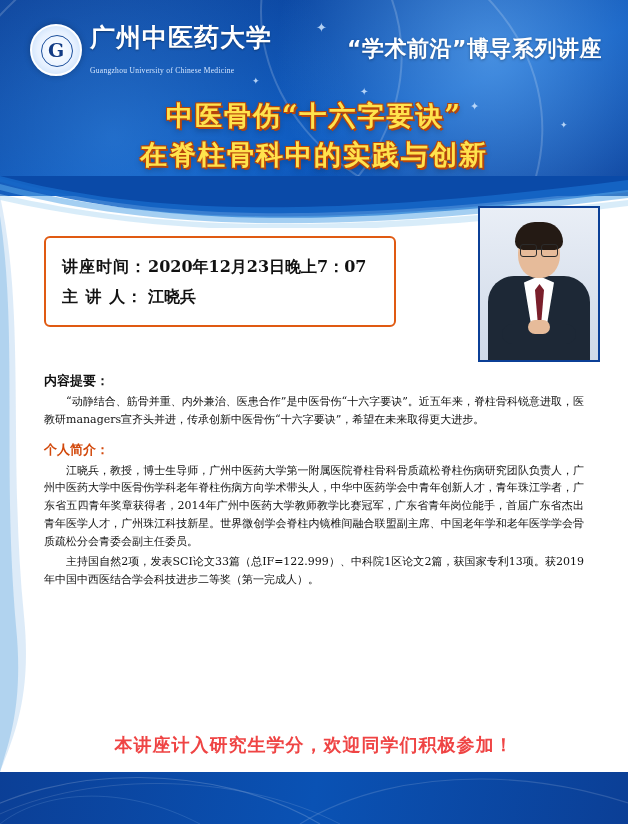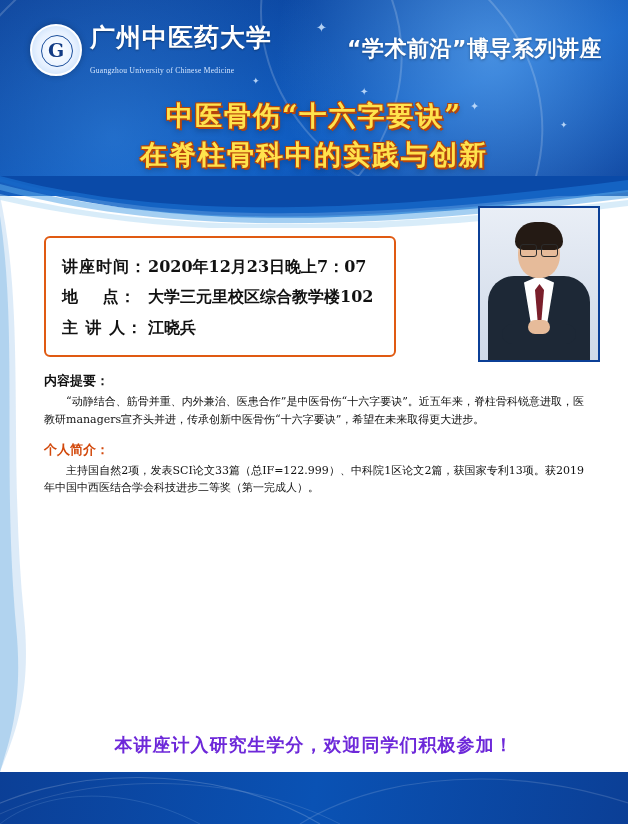--- a/index.html
+++ b/index.html
@@ -157,21 +157,21 @@
   }
   .sec-head.orange{color:#d2480b;}
   .para{
     font-size:11px;line-height:1.62;text-align:justify;margin:0 0 2px 0;
     text-indent:2em;
   }
   .gap{height:10px;}
   
   .footer-call{
     position:absolute;left:0;top:733px;width:628px;text-align:center;
-    font-size:18px;font-weight:bold;color:#6d28d9;
+    font-size:18px;font-weight:bold;color:#ef4444;
     font-family:"DejaVu Serif","Liberation Serif",serif;
     letter-spacing:1px;
   }
   
   .bottom-banner{
     position:absolute;left:0;bottom:0;width:628px;height:52px;overflow:hidden;
     background:linear-gradient(100deg,#0b3f96 0%,#0a52b4 50%,#0b3f96 100%);
   }
   .bottom-banner .arcs{position:absolute;left:0;top:0;width:628px;height:52px;opacity:.35;}
   
@@ -223,24 +223,20 @@
 
   <svg class="left-ribbon" viewBox="0 0 40 576" preserveAspectRatio="none">
     <path d="M0,0 C26,120 8,260 24,420 C32,500 14,540 0,576 Z" fill="#cfe2f5" opacity=".7"></path>
     <path d="M0,20 C18,140 2,270 16,430 C24,510 8,548 0,576 Z" fill="#8dbfe8" opacity=".55"></path>
   </svg>
 
   <div class="info-box">
     <div class="info-row">
       <span class="info-label">讲座时间：</span>
       <span class="info-value">2020年12月23日晚上7：07</span>
-    </div>
-    <div class="info-row">
-      <span class="info-label">地　 点：</span>
-      <span class="info-value">大学三元里校区综合教学楼102</span>
     </div>
     <div class="info-row">
       <span class="info-label">主 讲 人：</span>
       <span class="info-value">江晓兵</span>
     </div>
   </div>
 
   <div class="photo">
     <div class="ph-body"></div>
     <div class="ph-shirt"></div>
@@ -256,20 +252,21 @@
     </div>
   </div>
 
   <div class="content">
     <div class="sec-head">内容提要：</div>
     <p class="para">“动静结合、筋骨并重、内外兼治、医患合作”是中医骨伤“十六字要诀”。近五年来，脊柱骨科锐意进取，医教研managers宣齐头并进，传承创新中医骨伤“十六字要诀”，希望在未来取得更大进步。</p>
 
     <div class="gap"></div>
 
     <div class="sec-head orange">个人简介：</div>
+    <p class="para">江晓兵，教授，博士生导师，广州中医药大学第一附属医院脊柱骨科骨质疏松脊柱伤病研究团队负责人，广州中医药大学中医骨伤学科老年脊柱伤病方向学术带头人，中华中医药学会中青年创新人才，青年珠江学者，广东省五四青年奖章获得者，2014年广州中医药大学教师教学比赛冠军，广东省青年岗位能手，首届广东省杰出青年医学人才，广州珠江科技新星。世界微创学会脊柱内镜椎间融合联盟副主席、中国老年学和老年医学学会骨质疏松分会青委会副主任委员。</p>
     <p class="para">主持国自然2项，发表SCI论文33篇（总IF=122.999）、中科院1区论文2篇，获国家专利13项。获2019年中国中西医结合学会科技进步二等奖（第一完成人）。</p>
   </div>
 
   <div class="footer-call">本讲座计入研究生学分，欢迎同学们积极参加！</div>
 
   <div class="bottom-banner">
     <svg class="arcs" viewBox="0 0 628 52" preserveAspectRatio="none">
       <path d="M-40,52 C60,-12 220,-8 320,52" stroke="#ffffff" stroke-width="1.2" fill="none" opacity=".5"></path>
       <path d="M-20,52 C80,-4 240,0 340,52" stroke="#ffffff" stroke-width="1" fill="none" opacity=".35"></path>
       <path d="M300,52 C400,-10 560,-6 680,52" stroke="#ffffff" stroke-width="1.2" fill="none" opacity=".4"></path>

